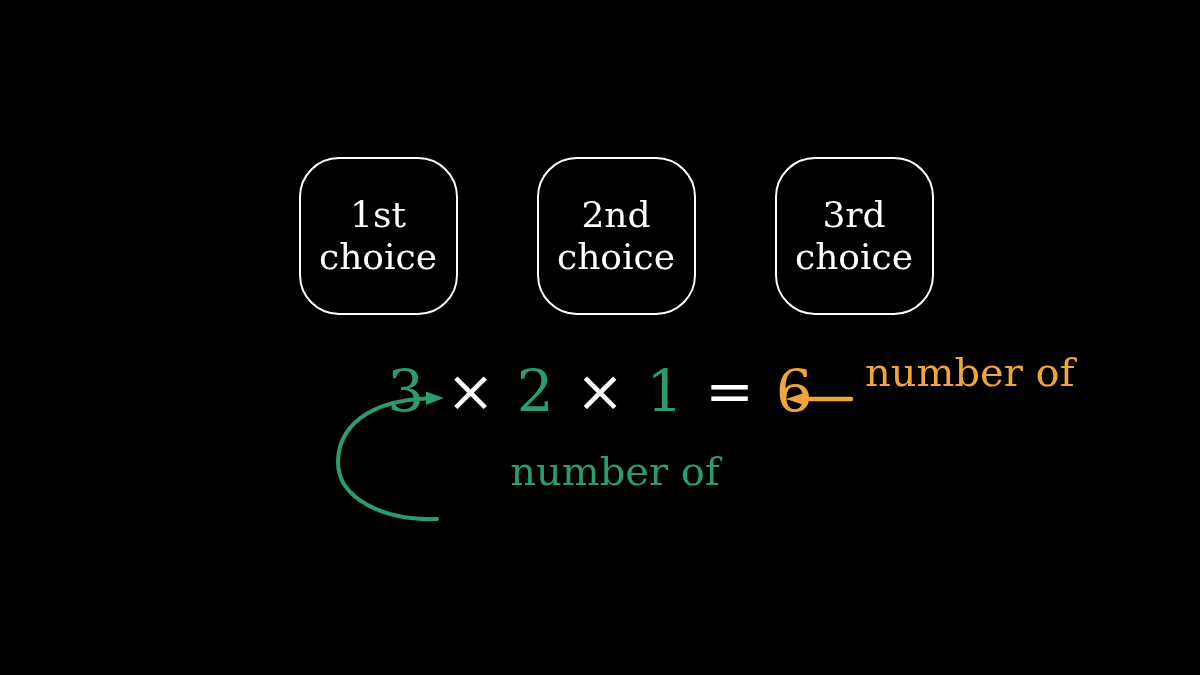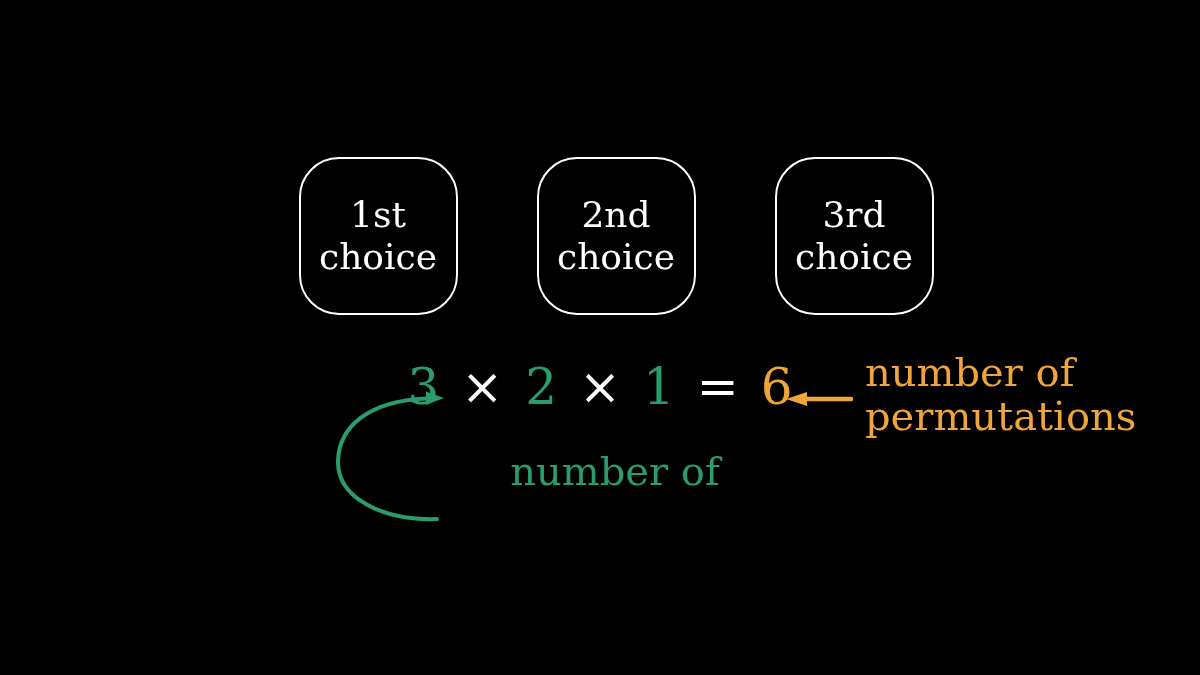--- a/index.html
+++ b/index.html
@@ -27,21 +27,21 @@
     border:2px solid var(--white);
     border-radius:40px;
     display:flex;flex-direction:column;align-items:center;justify-content:center;
     color:var(--white);
     font-size:36px;line-height:1.17;text-align:center;
   }
 
   
   .equation{
     position:absolute;top:362px;left:0;width:100%;
-    text-align:center;font-size:50px;line-height:1;
+    text-align:center;font-size:58px;line-height:1;
     white-space:nowrap;
   }
   .eq-token{display:inline-block;margin:0 11px;}
 
   
   .label-permutations{
     position:absolute;left:865px;top:350px;
     color:var(--orange);
     font-size:40px;line-height:1.1;text-align:left;
   }
@@ -86,20 +86,19 @@
     <line class="orange-stroke" x1="851" y1="399" x2="804" y2="399"></line>
     <polygon class="orange-fill" points="786,399 807,392 807,406"></polygon>
   </svg>
 
   <div class="equation">
     <span class="eq-token" style="color: rgb(43, 156, 110);">3</span><span class="eq-token" style="color: rgb(255, 255, 255);">×</span><span class="eq-token" style="color: rgb(43, 156, 110);">2</span><span class="eq-token" style="color: rgb(255, 255, 255);">×</span><span class="eq-token" style="color: rgb(43, 156, 110);">1</span><span class="eq-token" style="color: rgb(255, 255, 255);">=</span><span class="eq-token" style="color: rgb(240, 164, 60);">6</span>
   </div>
 
   <div class="label-permutations">
     <div>number of</div>
-    <div>permutations</div>
   </div>
 
   <div class="label-options">
     <div>number of</div>
   </div>
 
 </div>
 
 </body></html>

